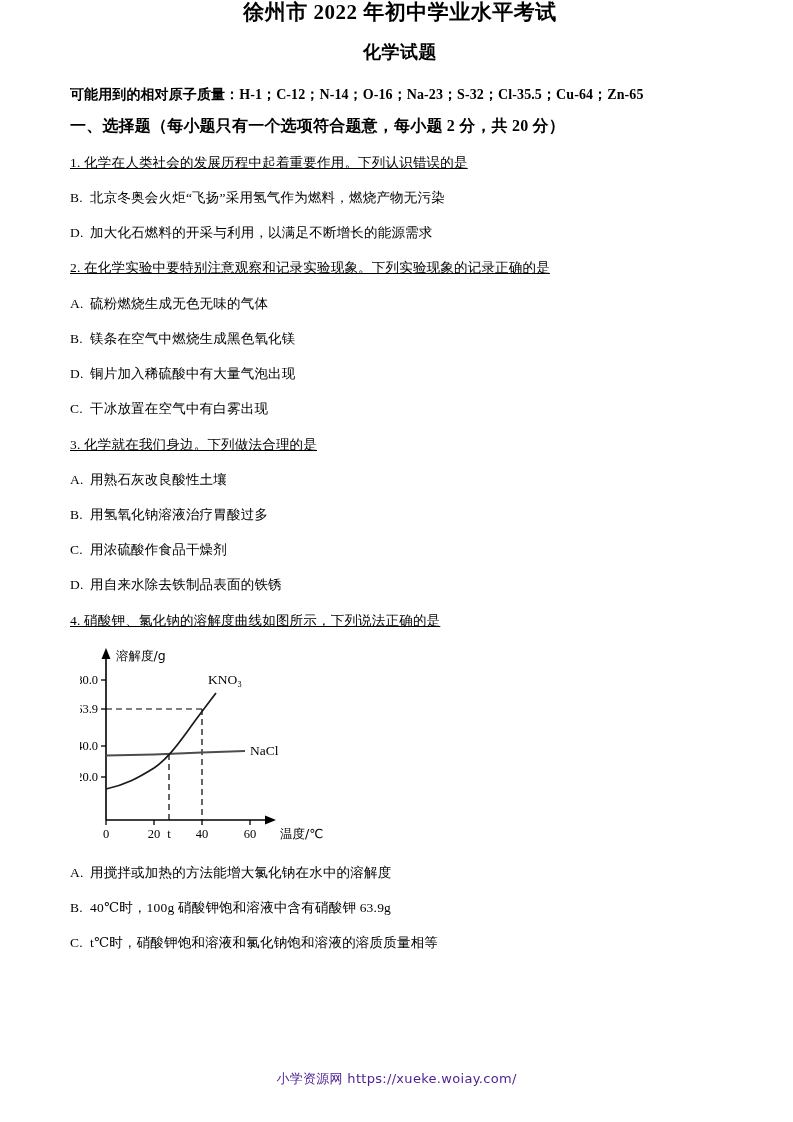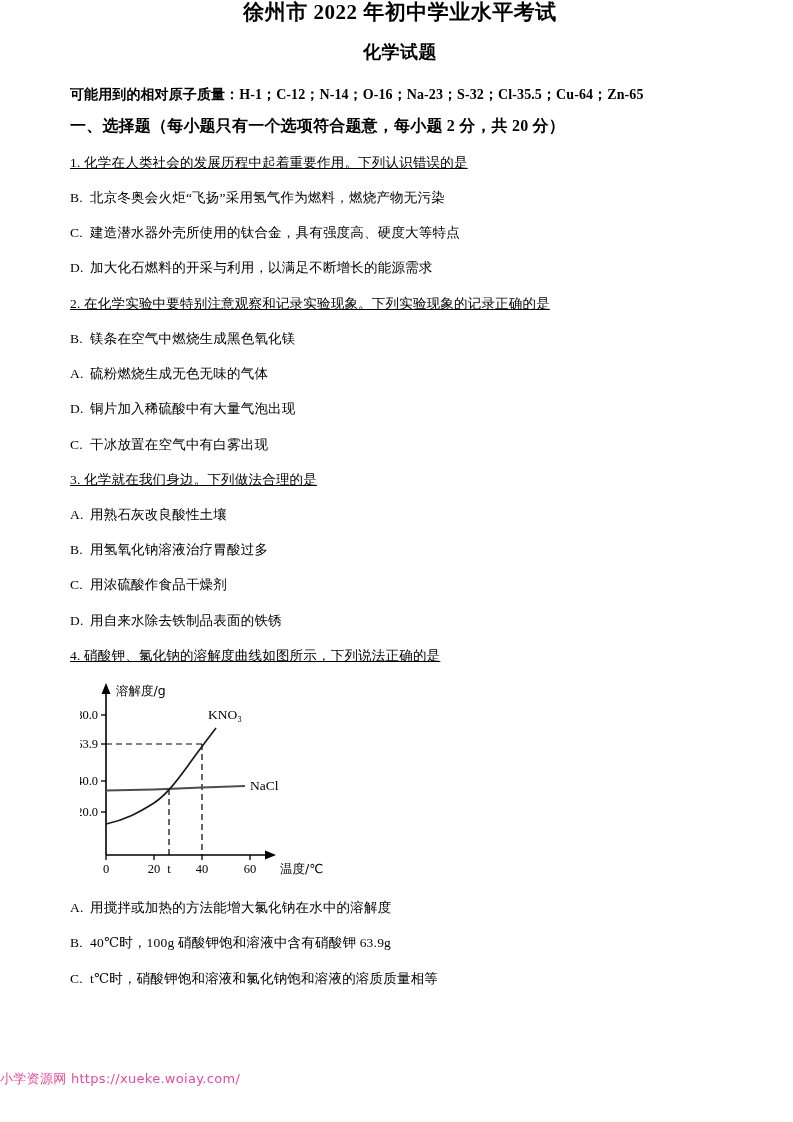--- a/index.html
+++ b/index.html
@@ -87,58 +87,55 @@
   .chart-wrap svg {
     display: block;
   }
 
   
   .footer-mark {
     position: absolute;
     left: 0;
     right: 0;
     top: 1070px;
-    text-align: left;
+    text-align: center;
     font-family: "DejaVu Sans", "Liberation Sans", sans-serif;
     font-size: 13px;
-    color: #ec4899;
+    color: #4c1d95;
     letter-spacing: 0.3px;
   }
 </style>
 </head>
 <body>
 
 <div class="page">
   <div class="doc">
 
     <div class="title-main">徐州市 2022 年初中学业水平考试</div>
     <div class="title-sub">化学试题</div>
     <div class="atomic-line">可能用到的相对原子质量：H-1；C-12；N-14；O-16；Na-23；S-32；Cl-35.5；Cu-64；Zn-65</div>
     <div class="section-head">一、选择题（每小题只有一个选项符合题意，每小题 2 分，共 20 分）</div>
 
     <div>
       <div class="q-stem">1. 化学在人类社会的发展历程中起着重要作用。下列认识错误的是</div>
       <div class="q-opt">
         <span class="opt-letter">B.</span><span>北京冬奥会火炬“飞扬”采用氢气作为燃料，燃烧产物无污染</span>
       </div>
       <div class="q-opt">
-        <span class="opt-letter">C.</span><span>建造潜水器外壳所使用的钛合金，具有强度高、硬度大等特点</span>
-      </div>
-      <div class="q-opt">
         <span class="opt-letter">D.</span><span>加大化石燃料的开采与利用，以满足不断增长的能源需求</span>
       </div>
     </div>
 
     <div>
       <div class="q-stem">2. 在化学实验中要特别注意观察和记录实验现象。下列实验现象的记录正确的是</div>
       <div class="q-opt">
+        <span class="opt-letter">A.</span><span>硫粉燃烧生成无色无味的气体</span>
+      </div>
+      <div class="q-opt">
         <span class="opt-letter">B.</span><span>镁条在空气中燃烧生成黑色氧化镁</span>
-      </div>
-      <div class="q-opt">
-        <span class="opt-letter">A.</span><span>硫粉燃烧生成无色无味的气体</span>
       </div>
       <div class="q-opt">
         <span class="opt-letter">D.</span><span>铜片加入稀硫酸中有大量气泡出现</span>
       </div>
       <div class="q-opt">
         <span class="opt-letter">C.</span><span>干冰放置在空气中有白雾出现</span>
       </div>
     </div>
 
     <div>

